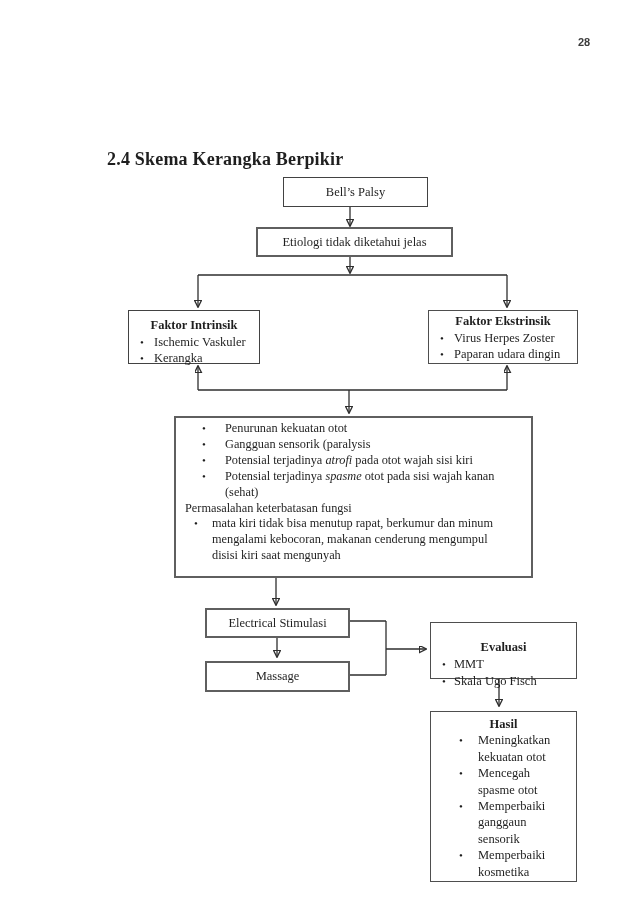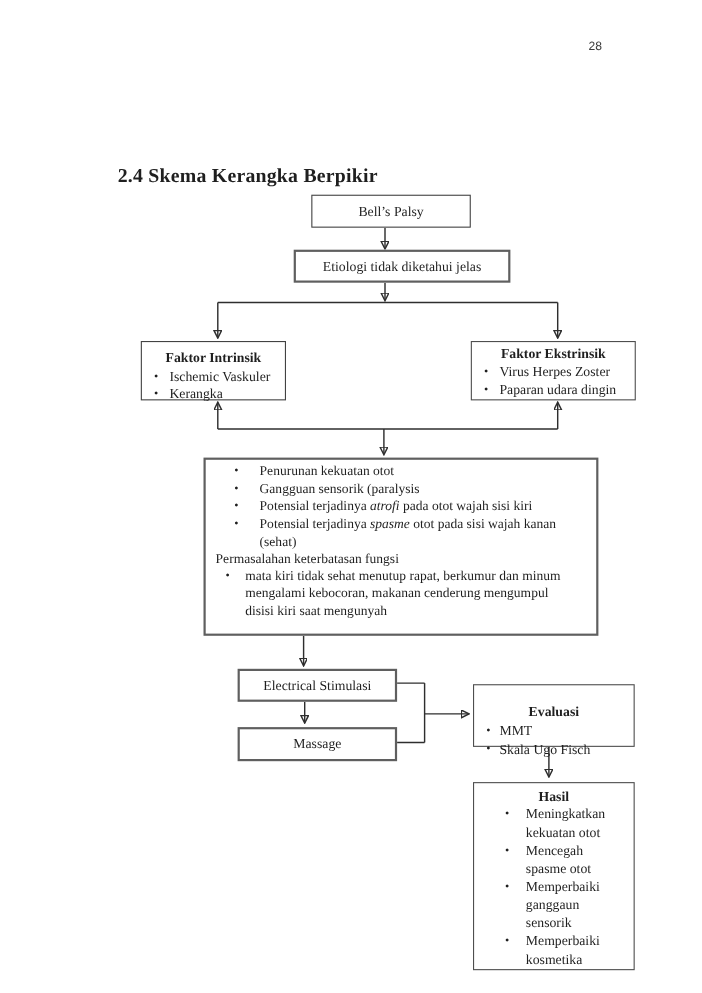--- a/index.html
+++ b/index.html
@@ -7,25 +7,26 @@
     position: relative;
     width: 638px;
     height: 903px;
     background: #ffffff;
     font-family: "Liberation Serif", "DejaVu Serif", serif;
     color: #1f1f1f;
     overflow: hidden;
   }
   .pagenum {
     position: absolute;
-    left: 535px;
+    left: 578px;
     top: 36px;
     font-family: "Liberation Sans", "DejaVu Sans", sans-serif;
     font-size: 11px;
     color: #3c3c3c;
+    font-weight: bold;
   }
   .heading {
     position: absolute;
     left: 107px;
     top: 149px;
     font-size: 18px;
     font-weight: bold;
     letter-spacing: 0.2px;
     white-space: nowrap;
   }
@@ -41,21 +42,21 @@
   }
   .box {
     position: absolute;
     box-sizing: border-box;
     background: #ffffff;
     font-size: 12.5px;
     line-height: 16.5px;
   }
   .b-thin  { border: 1.4px solid #424242; }
   .b-med   { border: 1.7px solid #4e4e4e; }
-  .b-thick { border: 2px solid #5f5f5f; margin-left: 11px; }
+  .b-thick { border: 2px solid #5f5f5f; }
   .center-box {
     display: flex;
     align-items: center;
     justify-content: center;
     text-align: center;
   }
   .box-title {
     text-align: center;
     font-weight: bold;
   }
@@ -173,21 +174,21 @@
       <span class="t"><span>Potensial terjadinya </span><span class="ital">atrofi</span><span> pada otot wajah sisi kiri</span></span>
     </div>
     <div class="brow k">
       <span class="dot">•</span>
       <span class="t"><span>Potensial terjadinya </span><span class="ital">spasme</span><span> otot pada sisi wajah kanan
 (sehat)</span></span>
     </div>
     <div class="pline">Permasalahan keterbatasan fungsi</div>
     <div class="brow f">
       <span class="dot">•</span>
-      <span class="t">mata kiri tidak sehat menutup rapat, berkumur dan minum
+      <span class="t">mata kiri tidak bisa menutup rapat, berkumur dan minum
 mengalami kebocoran, makanan cenderung mengumpul
 disisi kiri saat mengunyah</span>
     </div>
   </div>
 
   <div class="box b-thick center-box n-electrical">
     <span>Electrical Stimulasi</span>
   </div>
 
   <div class="box b-thick center-box n-massage">

